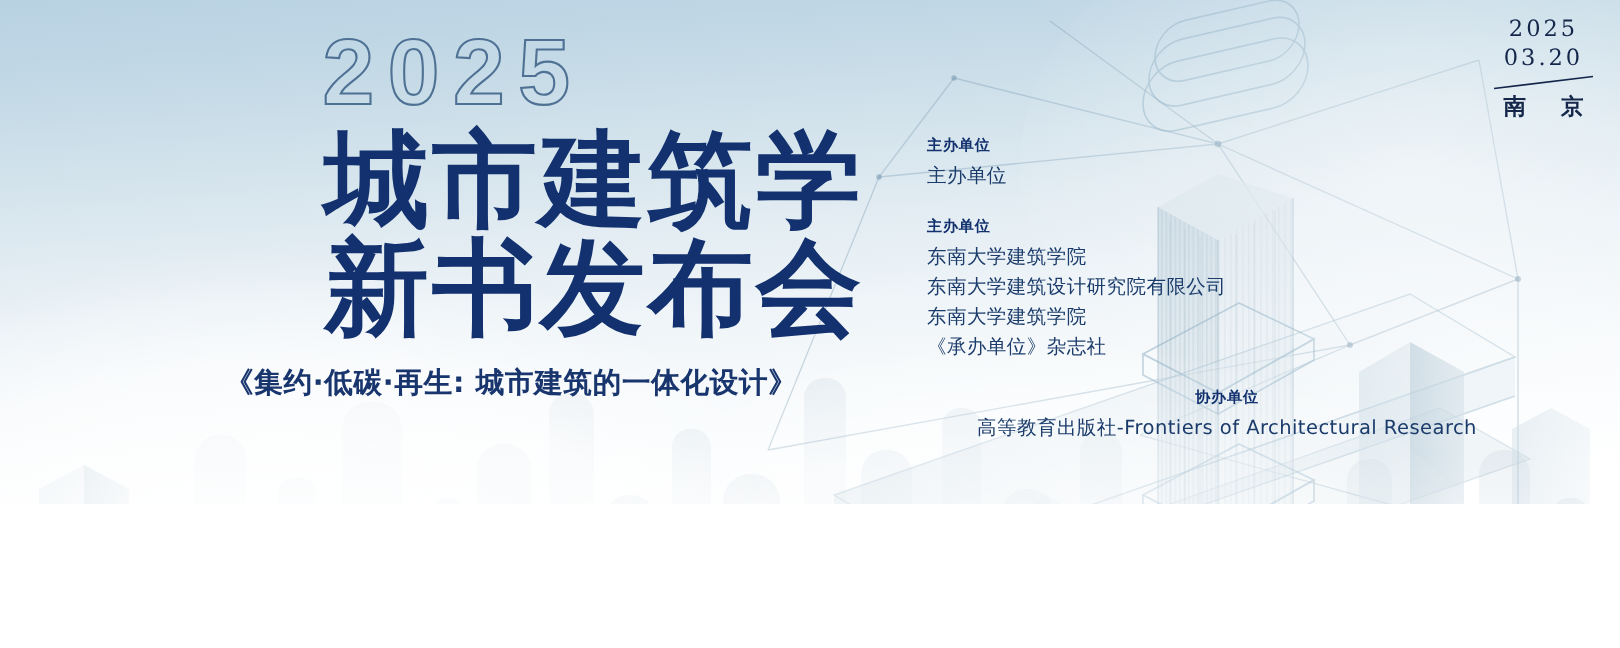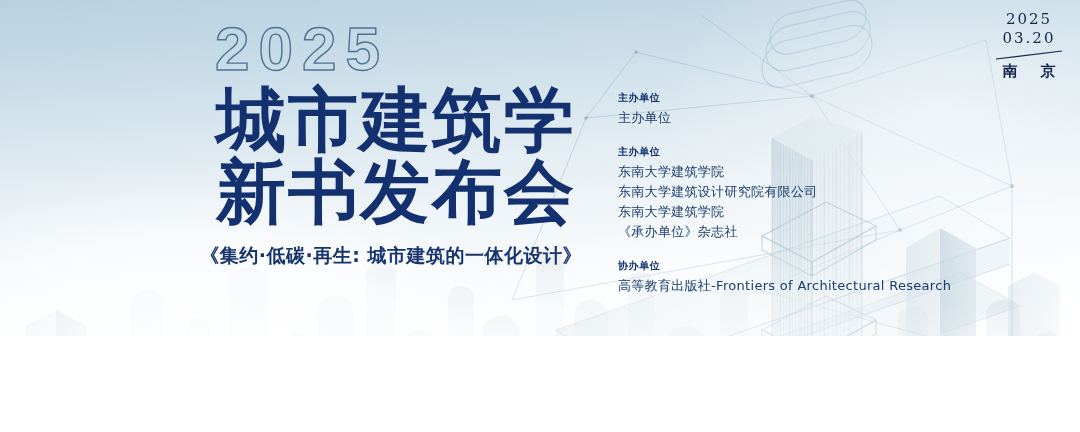--- a/index.html
+++ b/index.html
@@ -80,41 +80,41 @@
     color: #12316e;
     letter-spacing: 2px;
     white-space: nowrap;
     font-family: "DejaVu Sans", "Liberation Sans", sans-serif;
   }
   .subtitle-block {
     position: absolute;
     left: 150px;
     top: 243px;
     width: 432px;
-    text-align: right;
+    text-align: left;
   }
   .subtitle-line {
     font-size: 19px;
     line-height: 25px;
     font-weight: 700;
     color: #18356e;
     letter-spacing: 0.5px;
     white-space: nowrap;
     font-family: "DejaVu Sans", "Liberation Sans", sans-serif;
   }
 
   
   .orgs {
     position: absolute;
     left: 618px;
     top: 88px;
     width: 400px;
   }
   .org-group { margin-bottom: 14px; }
-  .org-group:last-child { margin-bottom: 0; }
+  .org-group:last-child { margin-bottom: 0; text-align: center; }
   .org-heading {
     font-size: 10px;
     font-weight: 700;
     color: #12316e;
     line-height: 20px;
     letter-spacing: 0.6px;
     font-family: "DejaVu Sans", "Liberation Sans", sans-serif;
   }
   .org-item {
     font-size: 13px;

